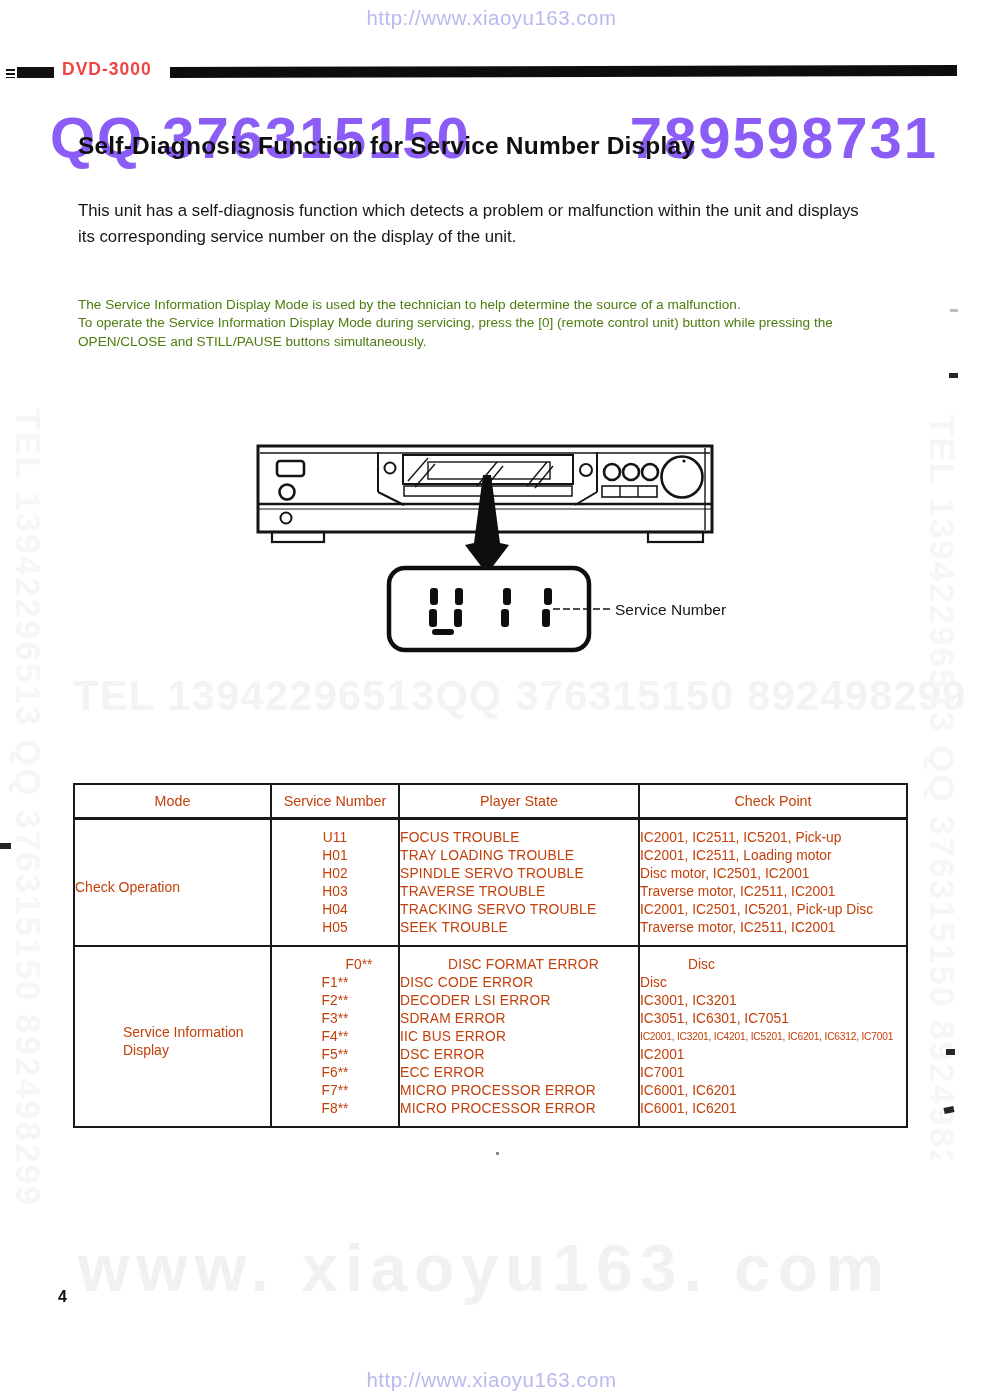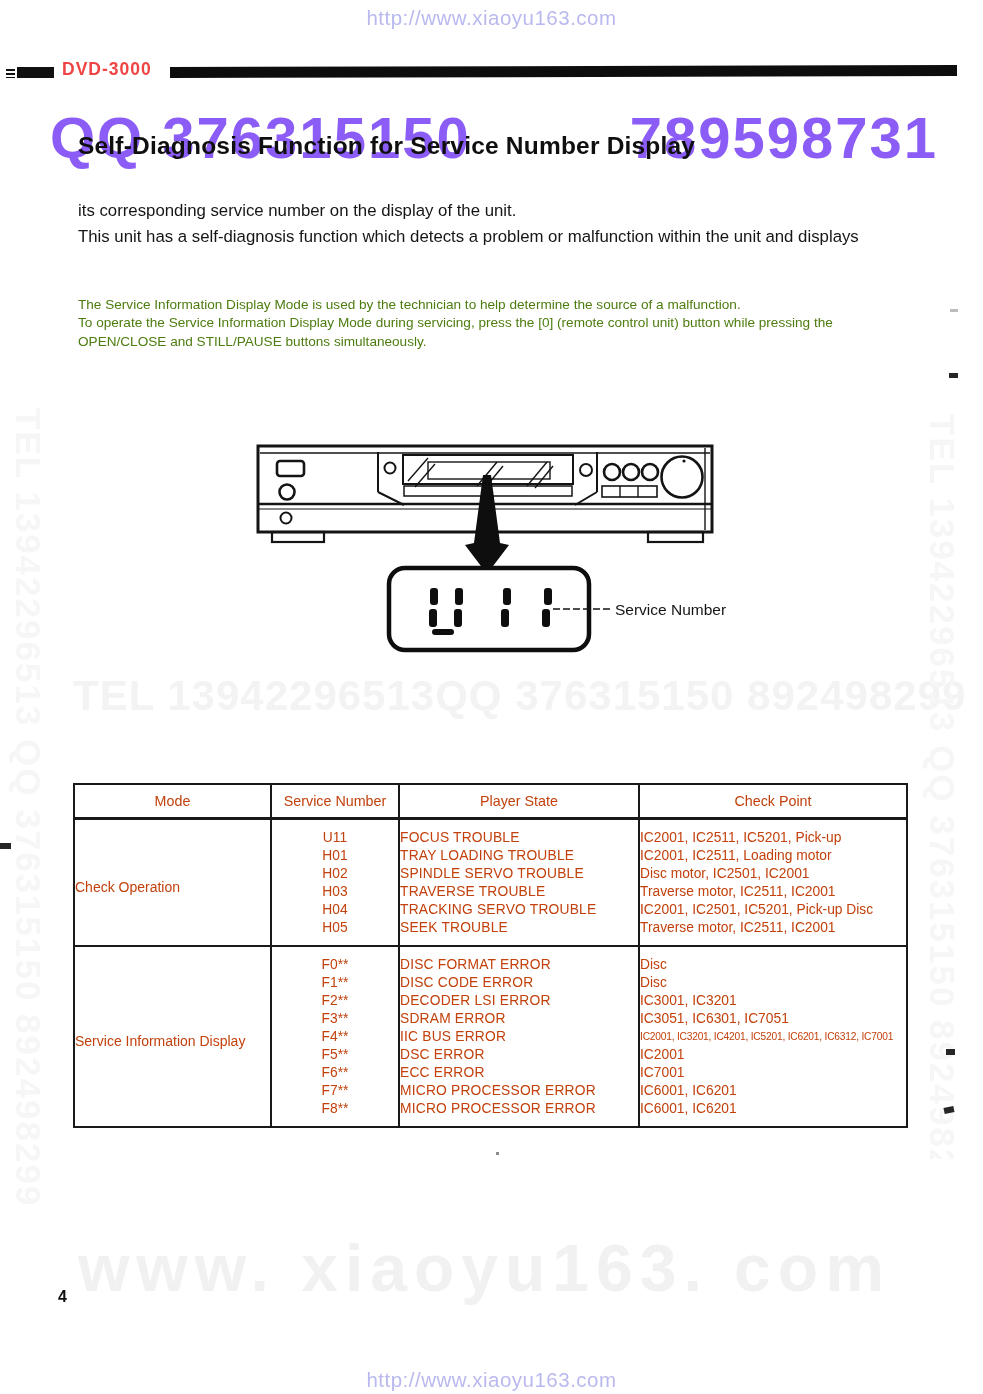--- a/index.html
+++ b/index.html
@@ -42,21 +42,21 @@
   table.svc th{height:30px;font-weight:normal;font-size:14.3px;text-align:center;
     border-bottom:3px solid #191919;}
   table.svc td{padding:0;line-height:18px;vertical-align:middle;}
   td.mode{padding-left:13px;font-size:14px;}
   td.sn{text-align:center;}
   td.state{padding-left:13px;letter-spacing:0.2px;}
   td.check{padding-left:9px;}
   td.check.small{font-size:10.2px;letter-spacing:-0.2px;white-space:nowrap;}
   tr.gfirst td{padding-top:9px;}
   tr.glast td{padding-bottom:8px;}
-  tr.gstart td{border-top:2px solid #191919;}
+  tr.gstart td{border-top:2px solid #191919;padding-left:48px;}
 
   .page-number{left:58px;top:1288px;font-size:16px;font-weight:bold;color:#0f0f0f;}
 
   
   .speck{background:#262626;}
 </style>
 </head>
 <body>
 
 <div class="page">
@@ -76,22 +76,22 @@
   <div class="abs wm-url" style="top:1368px;">http://www.xiaoyu163.com</div>
 
   <div class="abs hdr-stripes"></div>
   <div class="abs hdr-minibar"></div>
   <div class="abs hdr-model">DVD-3000</div>
   <div class="abs hdr-bar"></div>
 
   <h1 class="abs doc-title" style="margin:0;">Self-Diagnosis Function for Service Number Display</h1>
 
   <div class="abs intro">
+    <div>This unit has a self-diagnosis function which detects a problem or malfunction within the unit and displays</div>
     <div>its corresponding service number on the display of the unit.</div>
-    <div>This unit has a self-diagnosis function which detects a problem or malfunction within the unit and displays</div>
   </div>
 
   <div class="abs instructions">
     <div>The Service Information Display Mode is used by the technician to help determine the source of a malfunction.</div>
     <div>To operate the Service Information Display Mode during servicing, press the [0] (remote control unit) button while pressing the</div>
     <div>OPEN/CLOSE and STILL/PAUSE buttons simultaneously.</div>
   </div>
 
   <svg class="abs" style="left:240px;top:440px;" width="510" height="230" viewBox="240 440 510 230">
 

